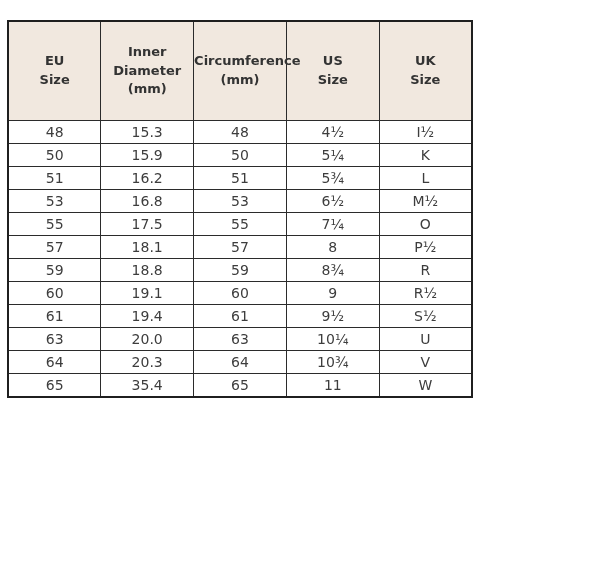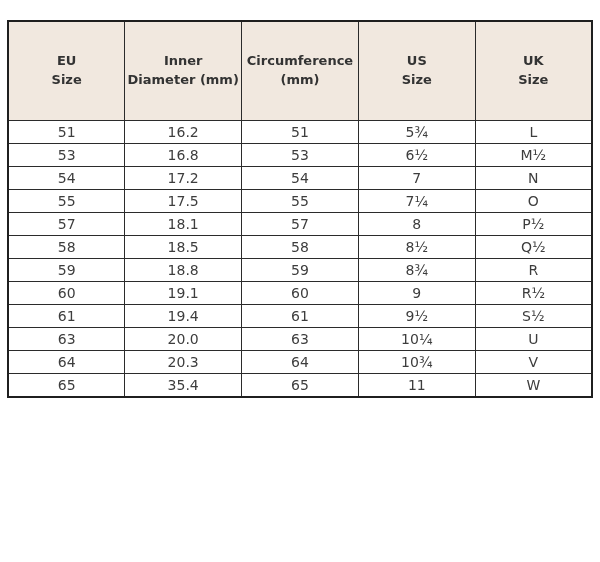--- a/index.html
+++ b/index.html
@@ -12,21 +12,21 @@
     position: relative;
     width: 600px;
     height: 562px;
     background: #ffffff;
     overflow: hidden;
   }
   table.size-table {
     position: absolute;
     left: 7px;
     top: 20px;
-    width: 586px;
+    width: 466px;
     border-collapse: collapse;
     table-layout: fixed;
     border: 2px solid #1f1f1f;
   }
   table.size-table th {
     background: #f1e8df;
     height: 98px;
     font-size: 13px;
     font-weight: bold;
     color: #333333;
@@ -62,60 +62,60 @@
         <th>Circumference
 (mm)</th>
         <th>US
 Size</th>
         <th>UK
 Size</th>
       </tr>
     </thead>
     <tbody>
         <tr>
+          <td>48</td>
+          <td>15.3</td>
+          <td>48</td>
+          <td>4½</td>
+          <td>I½</td>
+        </tr>
+        <tr>
+          <td>50</td>
+          <td>15.9</td>
+          <td>50</td>
+          <td>5¼</td>
+          <td>K</td>
+        </tr>
+        <tr>
           <td>51</td>
           <td>16.2</td>
           <td>51</td>
           <td>5¾</td>
           <td>L</td>
         </tr>
         <tr>
           <td>53</td>
           <td>16.8</td>
           <td>53</td>
           <td>6½</td>
           <td>M½</td>
         </tr>
         <tr>
-          <td>54</td>
-          <td>17.2</td>
-          <td>54</td>
-          <td>7</td>
-          <td>N</td>
-        </tr>
-        <tr>
           <td>55</td>
           <td>17.5</td>
           <td>55</td>
           <td>7¼</td>
           <td>O</td>
         </tr>
         <tr>
           <td>57</td>
           <td>18.1</td>
           <td>57</td>
           <td>8</td>
           <td>P½</td>
-        </tr>
-        <tr>
-          <td>58</td>
-          <td>18.5</td>
-          <td>58</td>
-          <td>8½</td>
-          <td>Q½</td>
         </tr>
         <tr>
           <td>59</td>
           <td>18.8</td>
           <td>59</td>
           <td>8¾</td>
           <td>R</td>
         </tr>
         <tr>
           <td>60</td>

